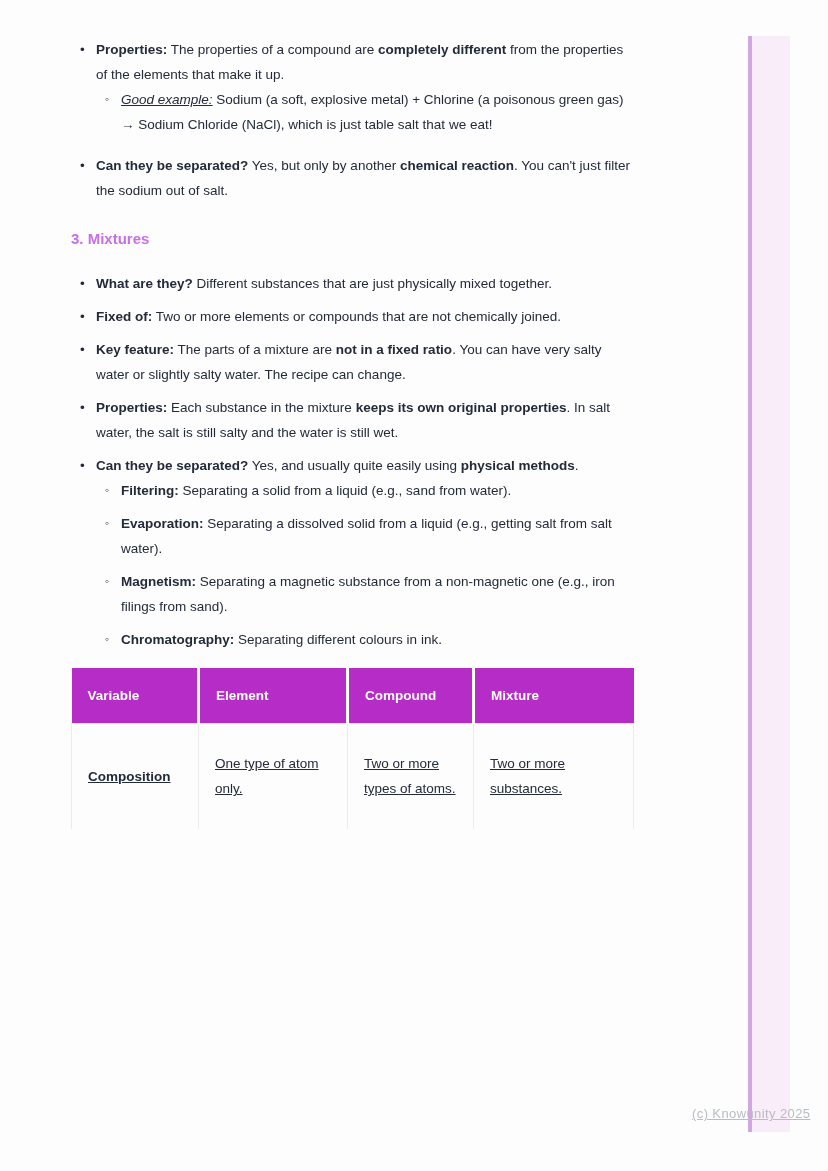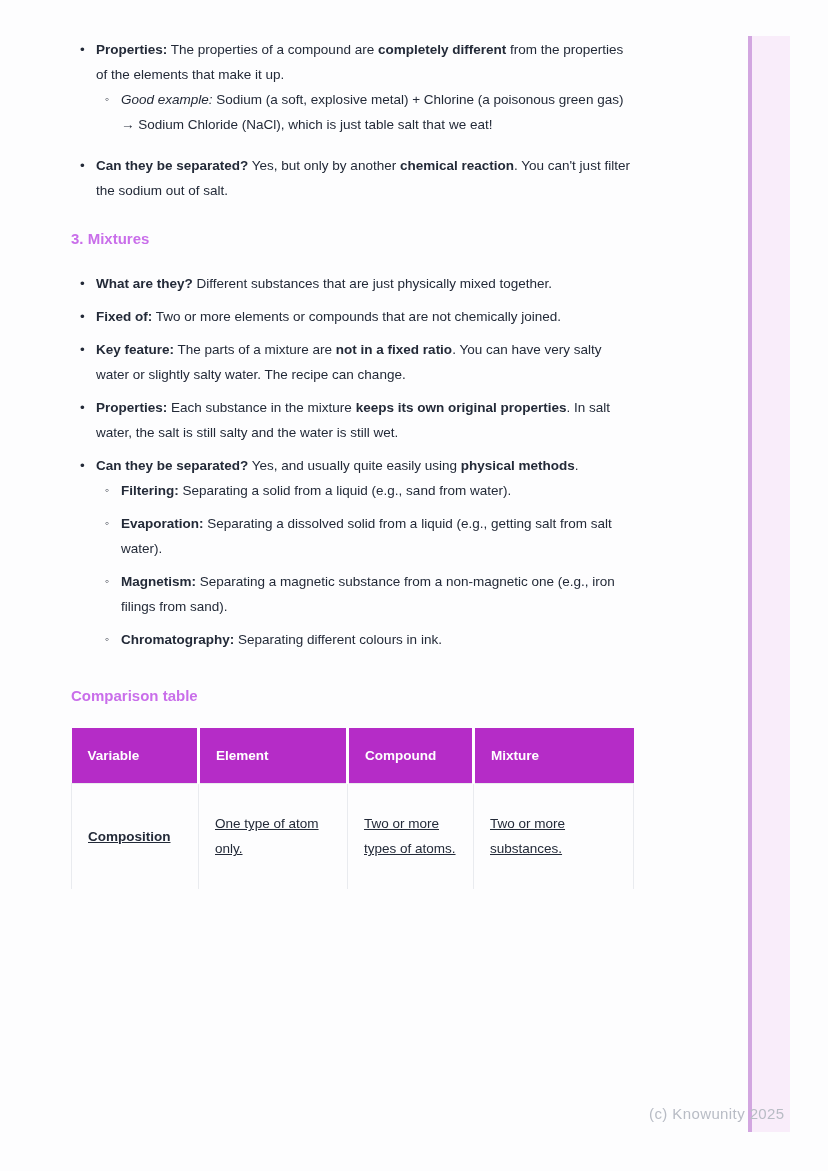--- a/index.html
+++ b/index.html
@@ -15,42 +15,42 @@
   }
   .side-strip {
     position:absolute; top:36px; left:748px;
     width:42px; height:1096px;
     background:var(--strip-fill, #f9edfa);
     border-left:4px solid var(--strip-edge, #d2a6e0);
     box-sizing:border-box;
     z-index:1;
   }
   .watermark {
-    position:absolute; top:1101px; left:649px;
-    font-size:15px; letter-spacing:0.4px;
+    position:absolute; top:1101px; left:692px;
+    font-size:13px; letter-spacing:0.4px;
     color:var(--wm-color, #b8bcc5);
-    z-index:2; white-space:nowrap;
+    z-index:2; white-space:nowrap;text-decoration:underline;
   }
   .content {
     position:absolute; top:37px; left:71px;
     width:562px;
   }
   .section-heading {
     font-size:15px; line-height:24px; font-weight:700;
     color:var(--heading-color, #c96eea);
     margin:24px 0 20px 0;
   }
   .list { margin:0; padding:0; }
   .li { display:flex; margin:0 0 8px 0; }
   .marker { flex:0 0 25px; box-sizing:border-box; padding-left:9px; }
   .marker.sub { font-size:12px; }
   .li-body { flex:1; min-width:0; }
   .sublist { margin-top:0; }
   .b { font-weight:700;margin-top:36px; }
-  .i { font-style:italic; }
+  .i { font-style:italic;text-decoration:underline; }
   .cmp-table {
     border-collapse:collapse; table-layout:fixed;
     width:562px; margin:0;
   }
   .cmp-table th {
     background:var(--th-bg, #b52cc7);
     color:var(--th-text, #ffffff);
     font-weight:600; font-size:13.5px; text-align:left;
     height:55px; padding:0 16px; vertical-align:middle;
     border-right:3px solid #ffffff;
@@ -121,21 +121,20 @@
                 <span class="marker sub">◦</span>
                 <div class="li-body"><span class="b">Magnetism:</span><span> Separating a magnetic substance from a non-magnetic one (e.g., iron filings from sand).</span></div>
               </div>
               <div class="li">
                 <span class="marker sub">◦</span>
                 <div class="li-body"><span class="b">Chromatography:</span><span> Separating different colours in ink.</span></div>
               </div>
             </div></div>
         </div>
       </div>
-      <h2 class="section-heading">Comparison table</h2>
       <table class="cmp-table">
         <colgroup>
           <col style="width: 127px;">
           <col style="width: 149px;">
           <col style="width: 126px;">
           <col style="width: 160px;">
         </colgroup>
         <thead>
           <tr style="height: 55px;">
             <th>Variable</th>

